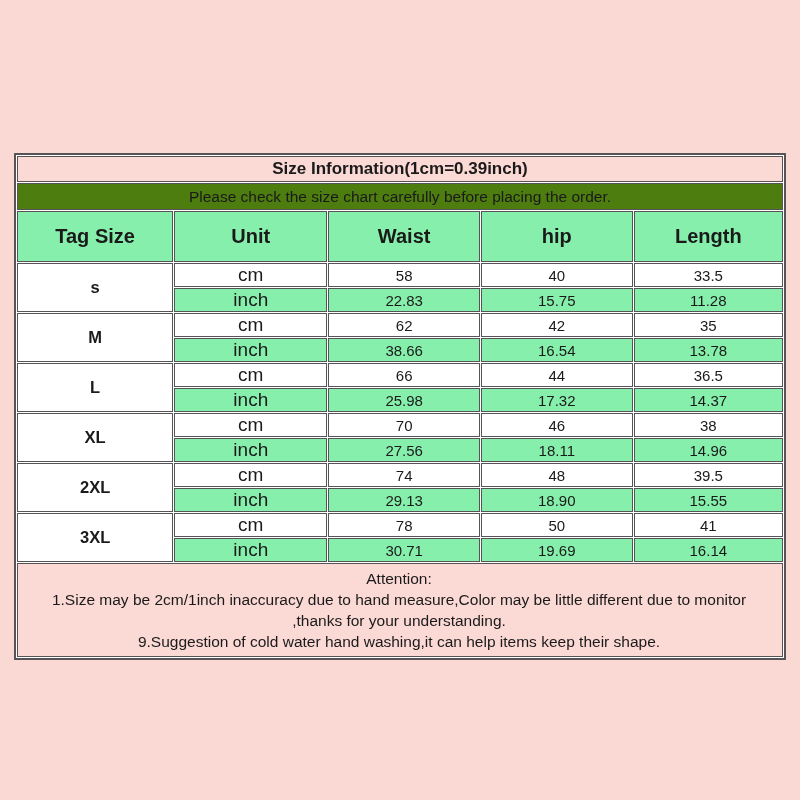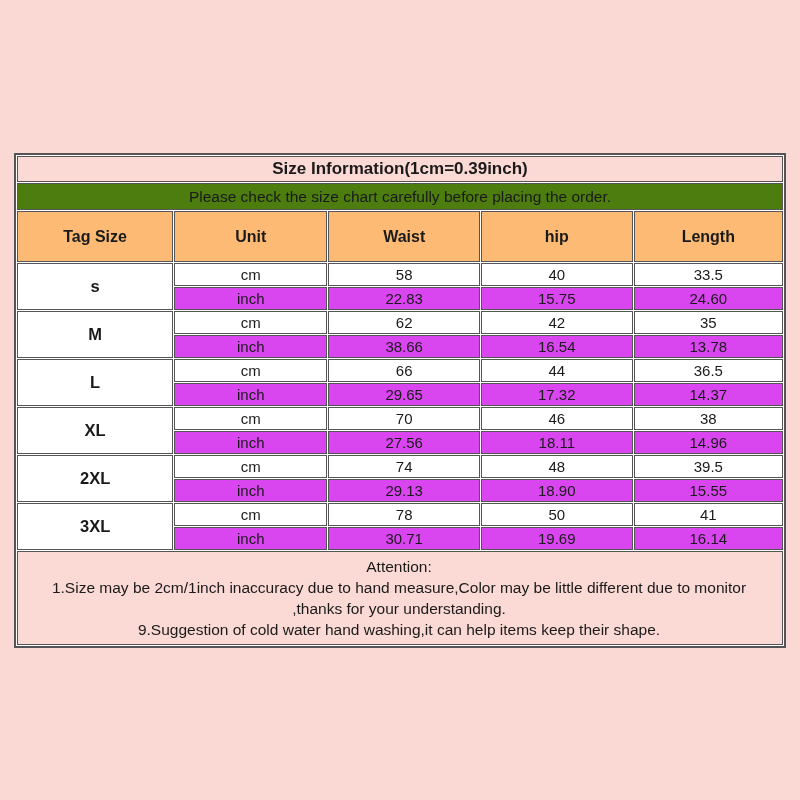--- a/index.html
+++ b/index.html
@@ -47,33 +47,33 @@
     font-weight: bold;
     font-size: 17px;
     height: 26px;
   }
   .r-sub td {
     background: #4d7c0f;
     font-size: 15.5px;
     height: 27px;
   }
   .r-head th {
-    background: #fdba74;
+    background: #86efac;
     font-weight: bold;
-    font-size: 16px;
+    font-size: 20px;
     height: 51px;
   }
   #size-rows td {
     height: 23px;
   }
   #size-rows td[data-name="unit-cell"] {
-    font-size: 15px;
+    font-size: 19px;
   }
   .row-inch td {
-    background: #d946ef;
+    background: #86efac;
   }
   .row-cm td {
     background: #ffffff;
   }
   #size-rows td.tag {
     background: #ffffff;
     font-weight: bold;
     font-size: 16.5px;
   }
   .r-attn td {
@@ -117,21 +117,21 @@
           <td data-name="tag-size-cell" rowspan="2" class="tag">s</td>
           <td data-name="unit-cell">cm</td>
           <td data-name="value-cell">58</td>
           <td data-name="value-cell">40</td>
           <td data-name="value-cell">33.5</td>
         </tr>
         <tr class="row-inch" data-name="size-row-inch">
           <td data-name="unit-cell">inch</td>
           <td data-name="value-cell">22.83</td>
           <td data-name="value-cell">15.75</td>
-          <td data-name="value-cell">24.60</td>
+          <td data-name="value-cell">11.28</td>
         </tr>
         <tr class="row-cm" data-name="size-row-cm">
           <td data-name="tag-size-cell" rowspan="2" class="tag">M</td>
           <td data-name="unit-cell">cm</td>
           <td data-name="value-cell">62</td>
           <td data-name="value-cell">42</td>
           <td data-name="value-cell">35</td>
         </tr>
         <tr class="row-inch" data-name="size-row-inch">
           <td data-name="unit-cell">inch</td>
@@ -141,21 +141,21 @@
         </tr>
         <tr class="row-cm" data-name="size-row-cm">
           <td data-name="tag-size-cell" rowspan="2" class="tag">L</td>
           <td data-name="unit-cell">cm</td>
           <td data-name="value-cell">66</td>
           <td data-name="value-cell">44</td>
           <td data-name="value-cell">36.5</td>
         </tr>
         <tr class="row-inch" data-name="size-row-inch">
           <td data-name="unit-cell">inch</td>
-          <td data-name="value-cell">29.65</td>
+          <td data-name="value-cell">25.98</td>
           <td data-name="value-cell">17.32</td>
           <td data-name="value-cell">14.37</td>
         </tr>
         <tr class="row-cm" data-name="size-row-cm">
           <td data-name="tag-size-cell" rowspan="2" class="tag">XL</td>
           <td data-name="unit-cell">cm</td>
           <td data-name="value-cell">70</td>
           <td data-name="value-cell">46</td>
           <td data-name="value-cell">38</td>
         </tr>

